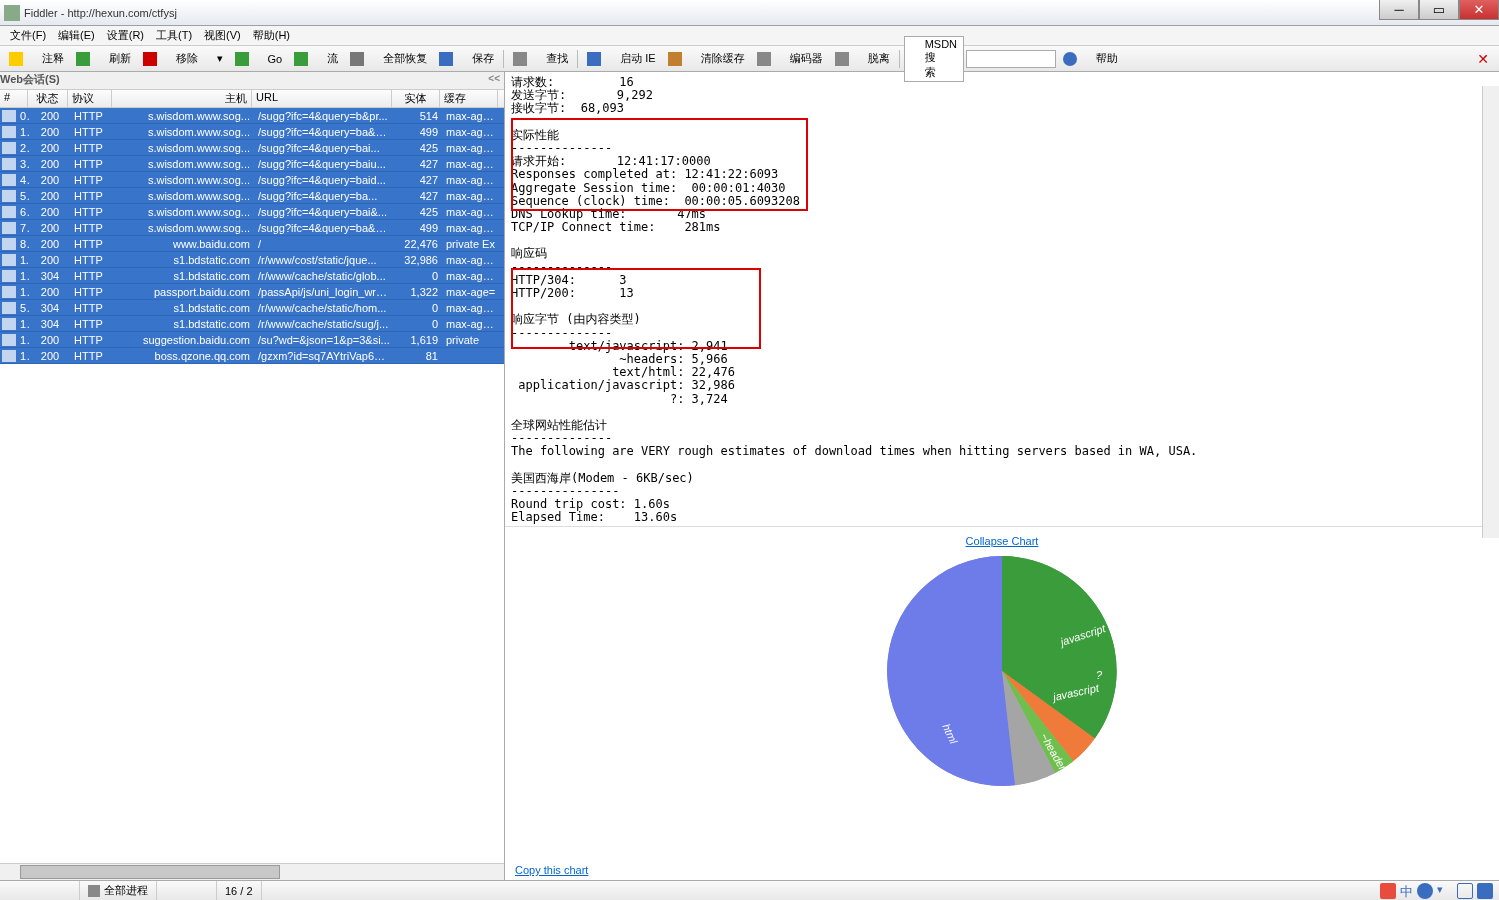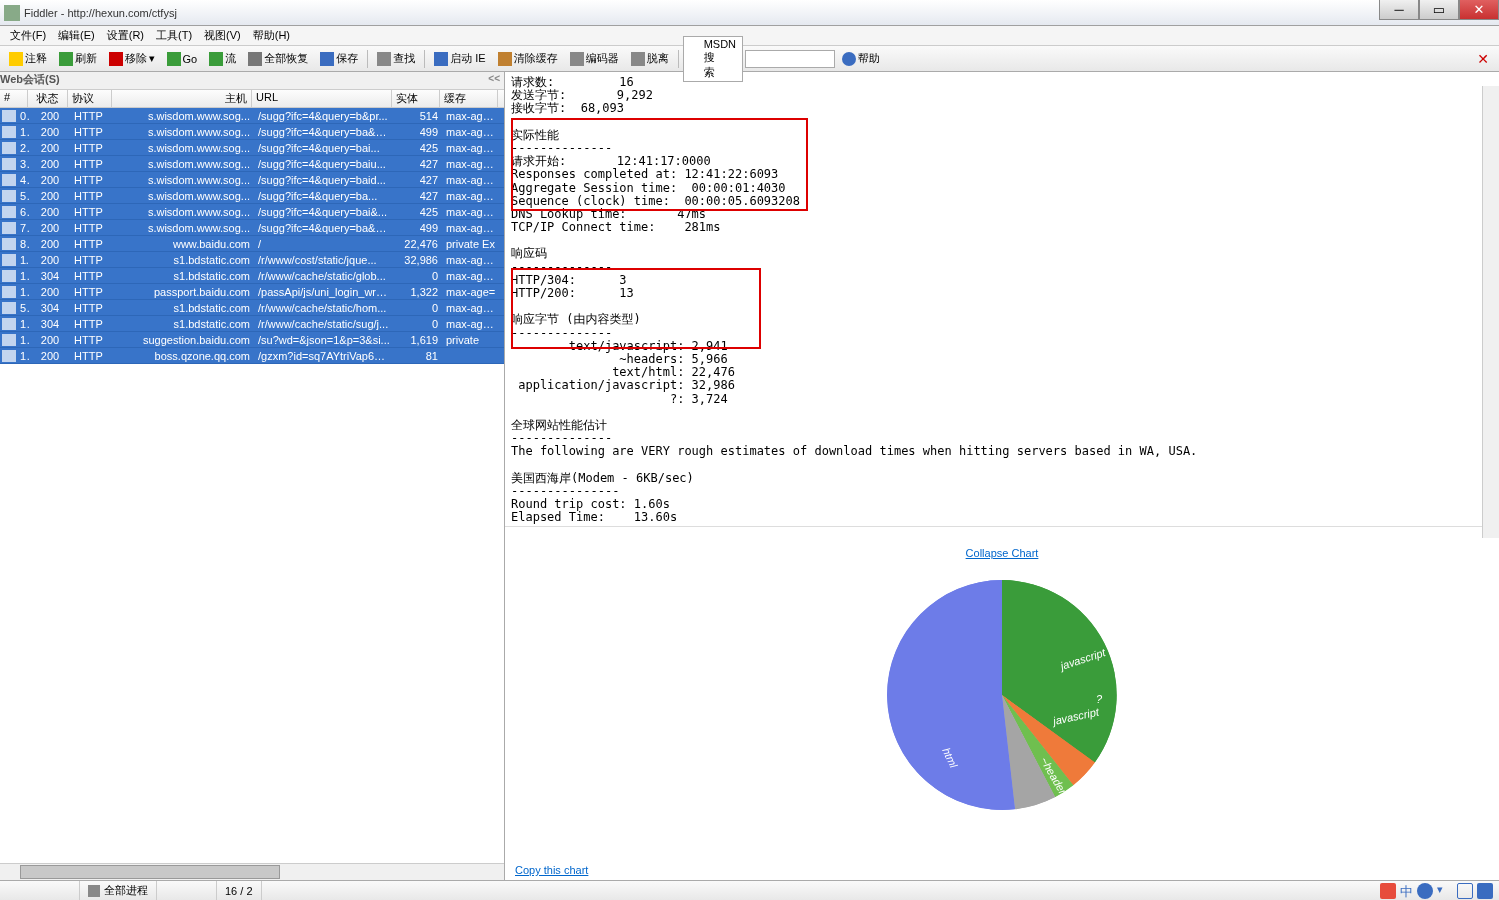--- a/index.html
+++ b/index.html
@@ -8,50 +8,50 @@
 .titlebar .icon{width:16px;height:16px;background:#8a8;margin-right:4px}
 .titlebar .title{flex:1;color:#333}
 .winbtns{position:absolute;right:0;top:0;display:flex}
 .winbtn{width:40px;height:20px;display:flex;align-items:center;justify-content:center;font-size:13px;border:1px solid #888;border-top:none}
 .winbtn.min{background:linear-gradient(#f0f0f0,#ccc)}
 .winbtn.max{background:linear-gradient(#f0f0f0,#ccc)}
 .winbtn.close{background:linear-gradient(#e06060,#c83030);color:#fff}
 .menubar{height:20px;background:#f5f5f5;display:flex;align-items:center;padding:0 4px;border-bottom:1px solid #ccc}
 .menubar span{padding:0 6px;cursor:pointer}
 .toolbar{height:26px;background:linear-gradient(#fafafa,#e8e8e8);display:flex;align-items:center;border-bottom:1px solid #aaa;padding:0 4px;gap:2px}
-.tbtn{display:flex;align-items:center;gap:2px;padding:2px 4px;cursor:pointer;border:1px solid transparent;border-radius:2px}
+.tbtn{display:flex;align-items:center;gap:19px;padding:2px 4px;cursor:pointer;border:1px solid transparent;border-radius:2px}
 .tbtn i{width:14px;height:14px;display:inline-block}
 .sep{width:1px;height:18px;background:#bbb;margin:0 2px}
 .msdn{border:1px solid #aaa;padding:1px 20px;background:#fff;width:60px}
 .searchbox{border:1px solid #aaa;height:18px;width:90px;background:#fff}
 .closex{margin-left:auto;color:#c00;font-size:14px;padding:0 6px;cursor:pointer}
 .main{display:flex;height:calc(900px - 26px - 20px - 26px - 20px)}
 .left{width:505px;display:flex;flex-direction:column;border-right:1px solid #aaa}
 .sesshdr{height:18px;background:#f0f0f0;text-align:left;border-bottom:1px solid #ccc;position:relative;font-weight:bold;color:#555}
 .sesshdr .lt{position:absolute;right:4px;top:1px;font-size:10px;color:#888}
 .grid{flex:1;overflow:auto;position:relative}
 .ghdr{display:flex;background:linear-gradient(#fdfdfd,#ececec);border-bottom:1px solid #ccc;height:18px;position:sticky;top:0}
 .ghdr div{border-right:1px solid #ccc;padding:1px 4px;overflow:hidden;white-space:nowrap}
-.c-id{width:28px}.c-st{width:40px;text-align:center}.c-pr{width:44px}.c-host{width:140px;text-align:right}.c-url{width:140px}.c-body{width:48px;text-align:left}.c-cache{width:58px}
+.c-id{width:28px}.c-st{width:40px;text-align:center}.c-pr{width:44px}.c-host{width:140px;text-align:right}.c-url{width:140px}.c-body{width:48px;text-align:center}.c-cache{width:58px}
 .row{display:flex;height:16px;align-items:center;color:#fff;background:#3874c9;border-bottom:1px solid #2d67b8;font-size:11px}
 .row div{padding:0 4px;overflow:hidden;white-space:nowrap;text-overflow:ellipsis}
 .row .ic{width:14px;height:12px;background:#fff;opacity:.7;margin-left:2px}
 .hscroll{height:17px;background:#f0f0f0;border-top:1px solid #ccc;position:relative}
 .hscroll .thumb{position:absolute;left:20px;top:1px;width:260px;height:14px;background:#c8c8c8;border:1px solid #999}
 .right{flex:1;display:flex;flex-direction:column}
 .tabs{height:22px;background:linear-gradient(#fff,#e5e5e5);display:flex;align-items:flex-end;border-bottom:1px solid #999;padding-left:4px}
 .tab{display:flex;align-items:center;gap:3px;padding:2px 8px;border:1px solid #999;border-bottom:none;background:linear-gradient(#fdfdfd,#eee);margin-right:1px;border-radius:3px 3px 0 0;cursor:pointer;font-size:11px}
 .tab.active{background:#fff;border-bottom:1px solid #fff;margin-bottom:-1px}
 .tab i{width:12px;height:12px;display:inline-block}
 .stats{flex:0 0 auto;padding:4px 6px;font-family:Consolas,monospace;font-size:12px;line-height:1.1;white-space:pre;color:#000;position:relative;border-bottom:1px solid #ddd;overflow-y:auto;max-height:455px}
 .redbox1{position:absolute;border:2px solid #d00;left:511px;top:118px;width:297px;height:93px;pointer-events:none}
 .redbox2{position:absolute;border:2px solid #d00;left:511px;top:268px;width:250px;height:81px;pointer-events:none}
 .sbar{position:absolute;right:0;top:0;width:17px;height:100%;background:#f0f0f0;border-left:1px solid #ccc}
 .chartarea{flex:1;background:#fff;display:flex;flex-direction:column;align-items:center;padding:4px;overflow:hidden}
-.collapse{color:#0066cc;text-decoration:underline;cursor:pointer;font-size:11px;margin:16px}
+.collapse{color:#0066cc;text-decoration:underline;cursor:pointer;font-size:11px;margin:4px}
 .copychart{align-self:flex-start;color:#0066cc;text-decoration:underline;cursor:pointer;font-size:11px;margin-top:auto;margin-left:6px}
 .pie{width:240px;height:240px;position:relative}
 .statusbar{height:20px;background:linear-gradient(#fafafa,#e8e8e8);border-top:1px solid #aaa;display:flex;align-items:center;font-size:11px}
 .statusbar .cell{border-right:1px solid #ccc;padding:0 8px;height:100%;display:flex;align-items:center}
 .sicons{margin-left:auto;display:flex;gap:4px;padding-right:6px;align-items:center}
 .sicons span{width:16px;height:16px;display:inline-block;border-radius:2px}
 </style>
 </head>
 <body>
 

